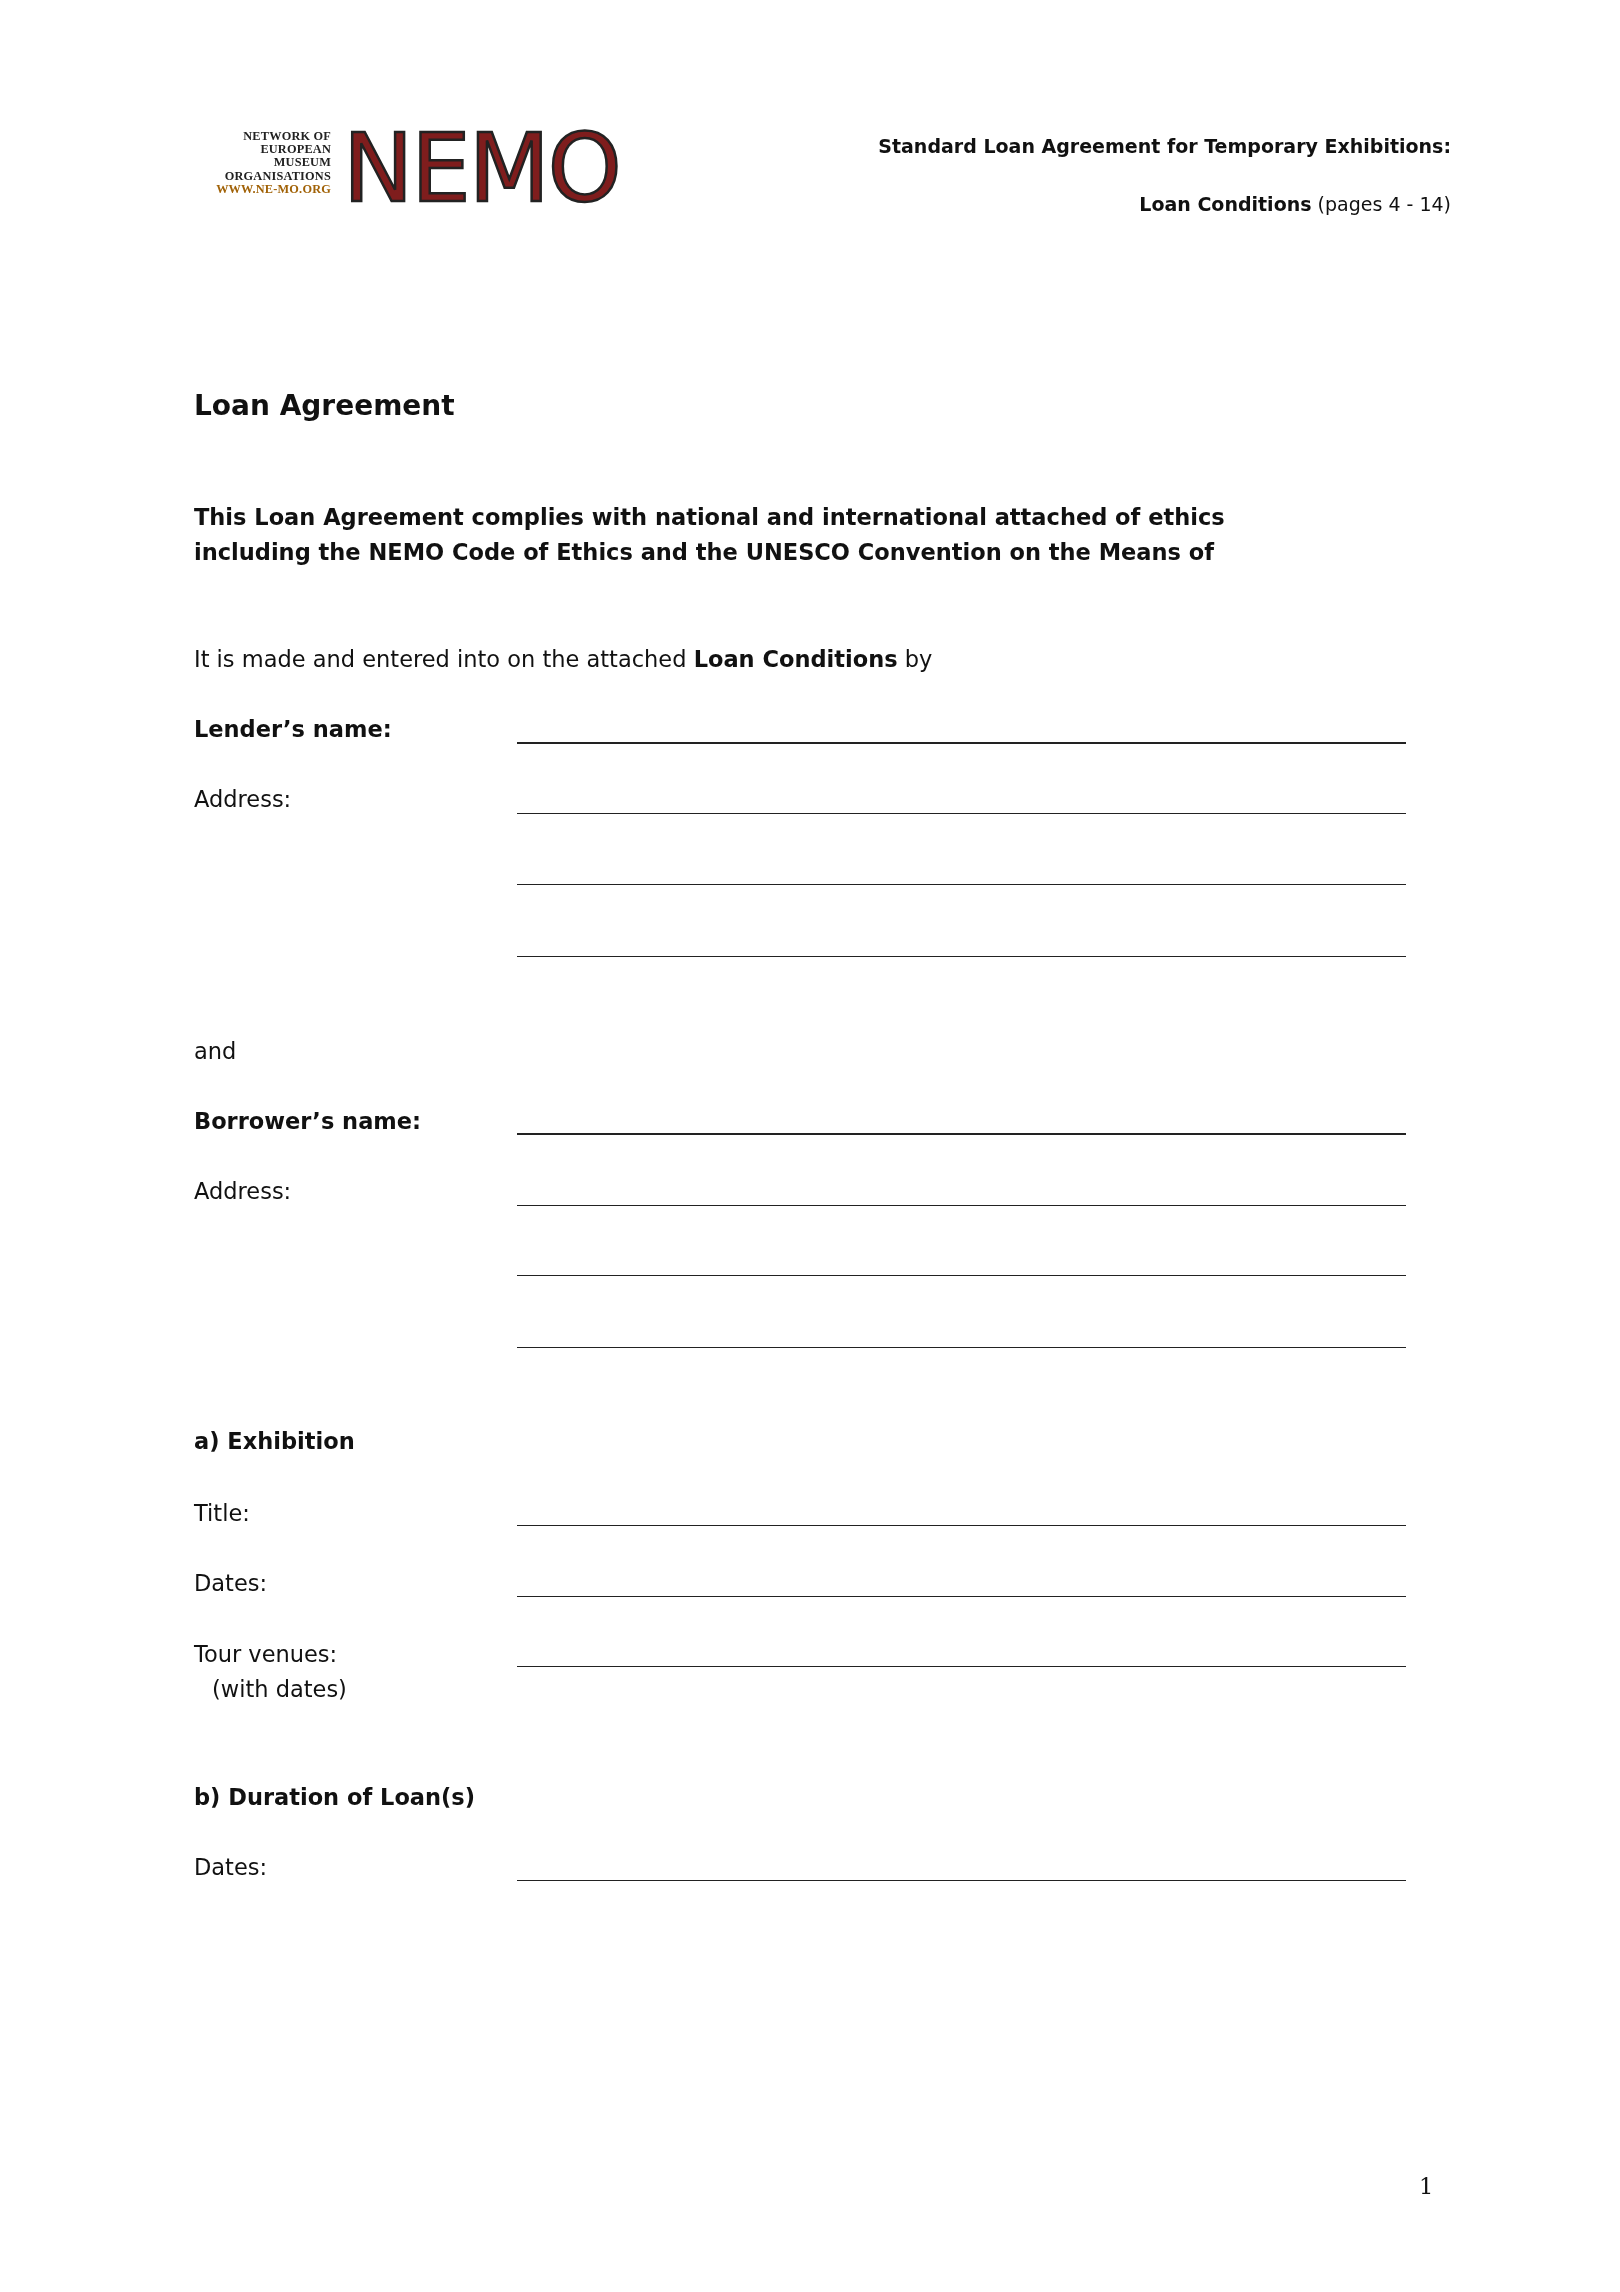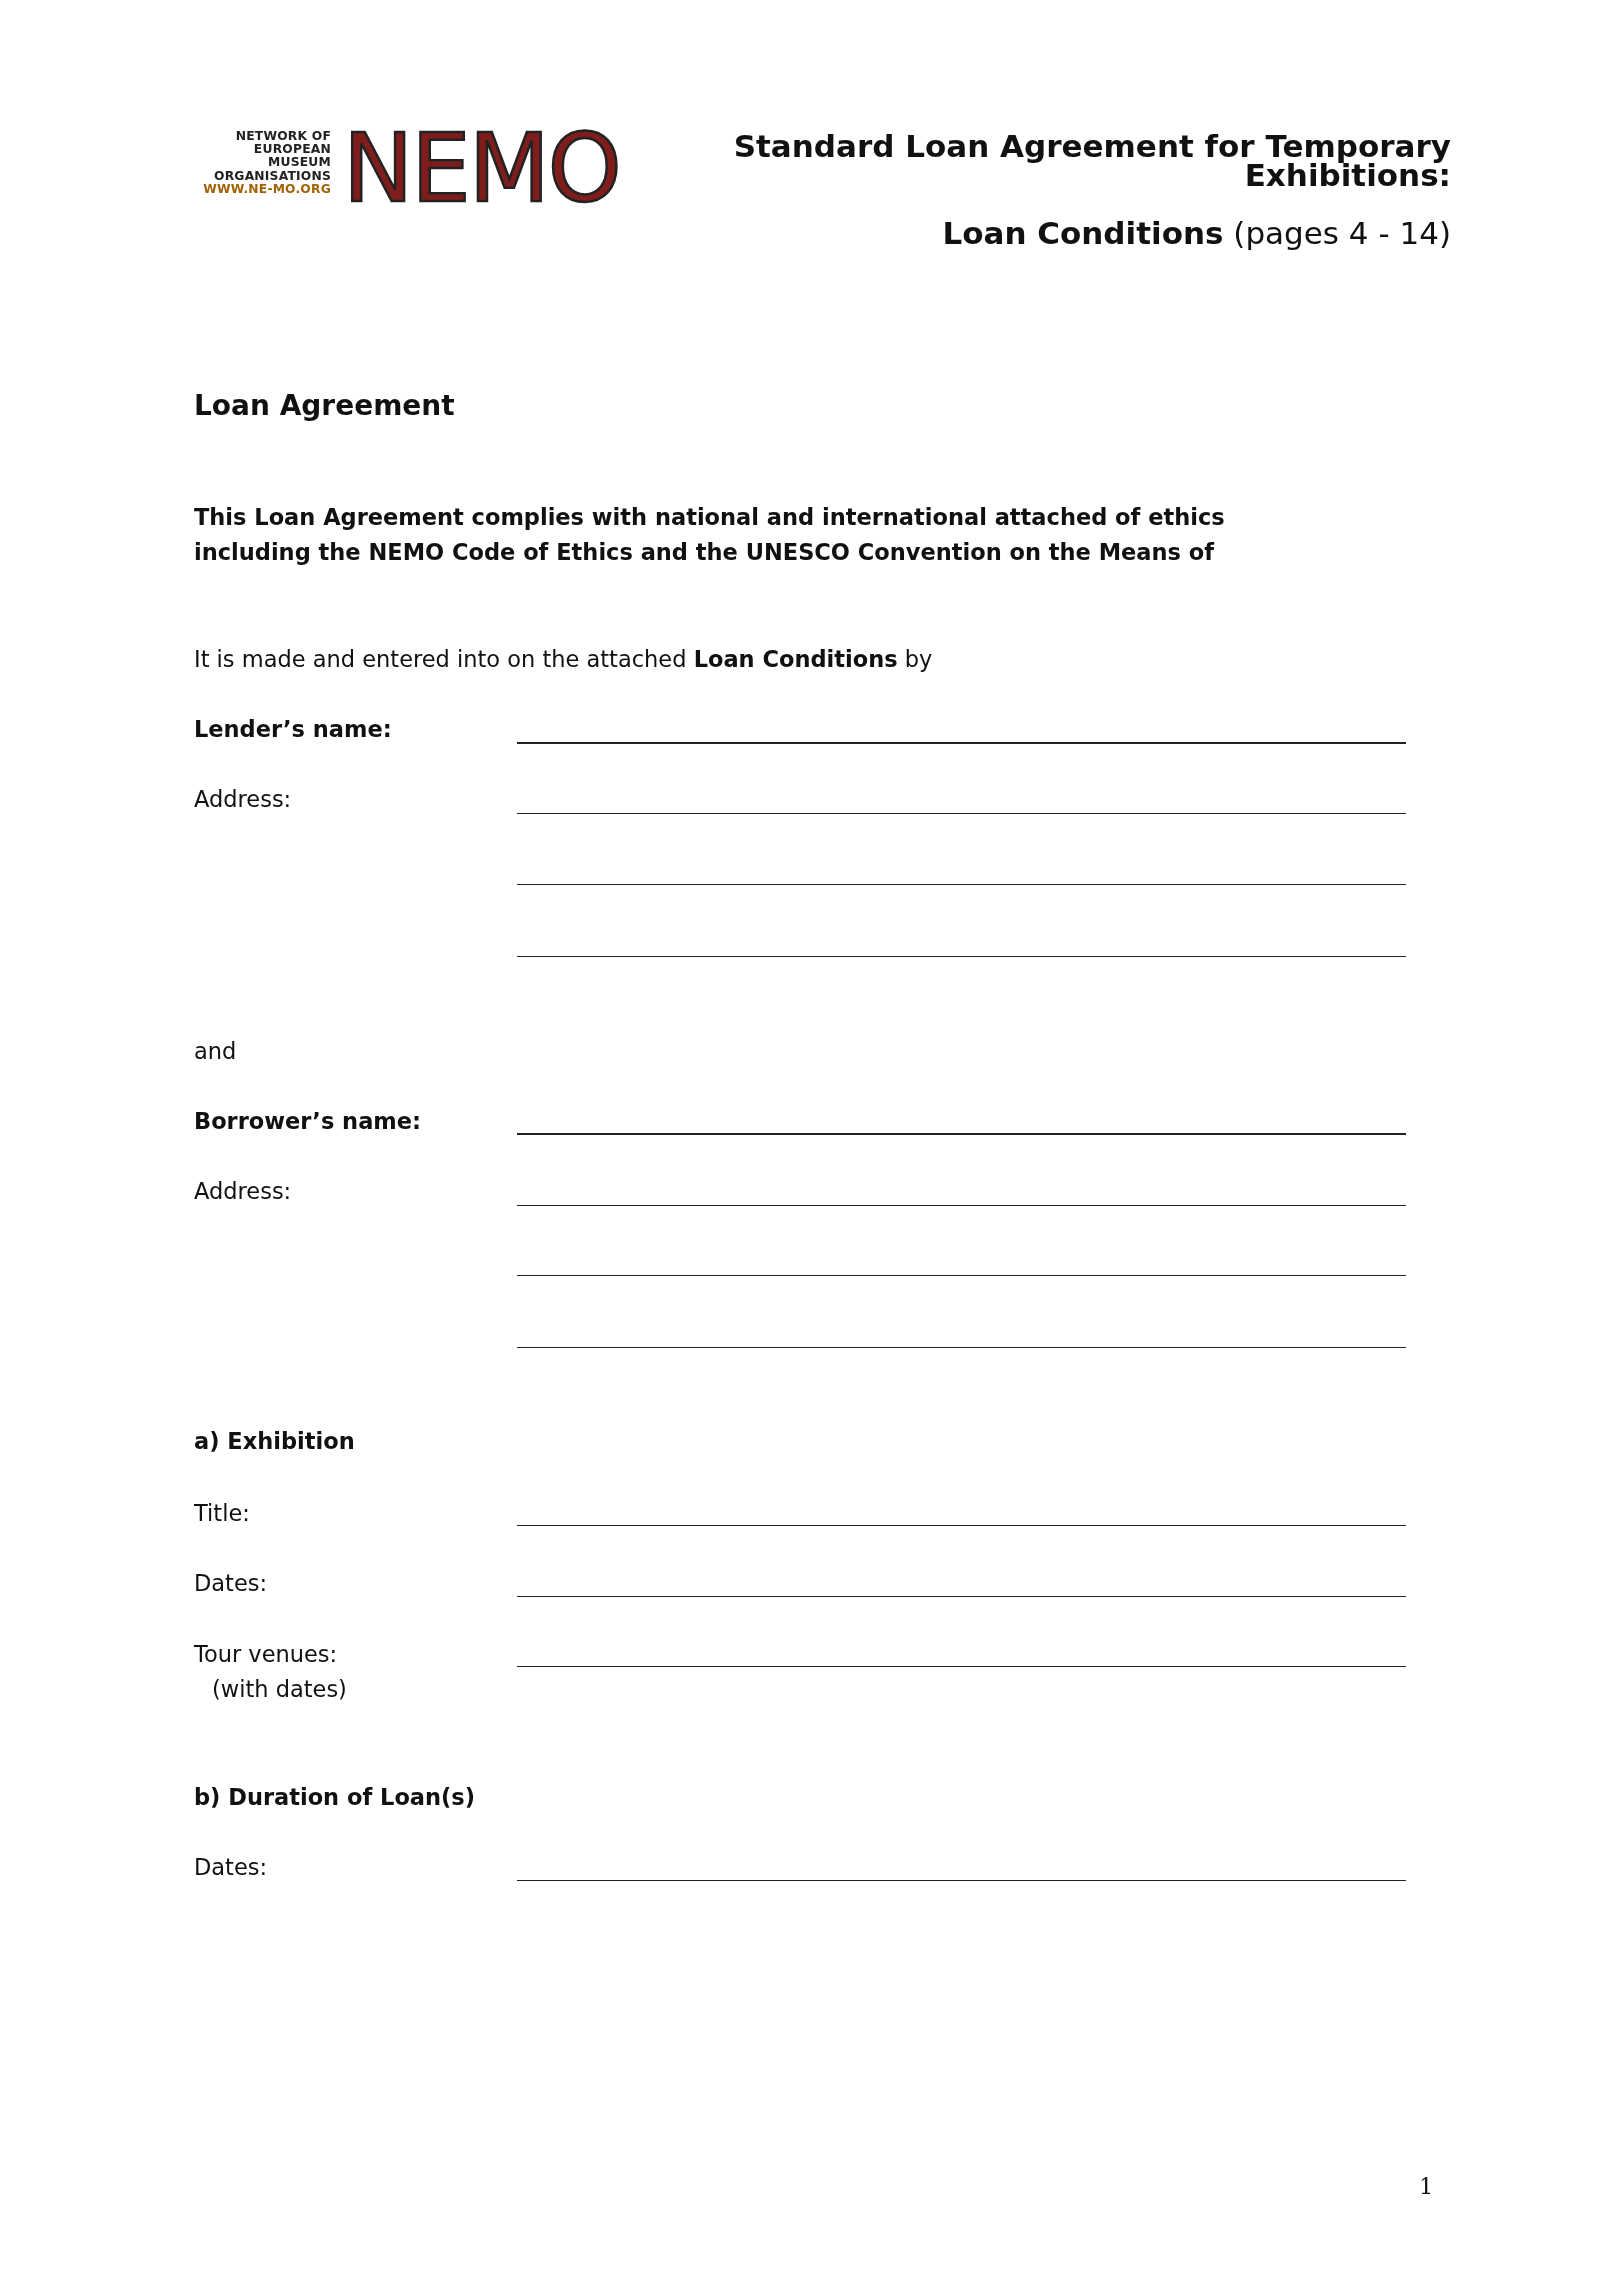--- a/index.html
+++ b/index.html
@@ -4,33 +4,33 @@
 <style>
   html, body { margin: 0; padding: 0; background: #ffffff; }
   body { width: 1620px; height: 2293px; position: relative; overflow: hidden;
          font-family: "DejaVu Sans", sans-serif; color: #111; }
   .abs { position: absolute; }
   .logo-text { font-family: "DejaVu Sans", sans-serif; font-weight: bold; font-size: 12.3px;
                line-height: 13.2px; text-align: right; color: #222; letter-spacing: 0.2px; }
   .logo-url { color: #a16207; }
   .nemo { font-family: "DejaVu Sans", sans-serif; font-size: 94px; line-height: 78px;
           color: #7f1d1d; -webkit-text-stroke: 2.5px #222; letter-spacing: -2px; font-weight: normal; }
-  .hdr { font-size: 31px; text-align: right; line-height: 29px; }
+  .hdr { font-size: 19px; text-align: right; line-height: 29px; }
   .bold { font-weight: bold; }
   .h1 { font-size: 28px; font-weight: bold; }
   .p { font-size: 22.5px; line-height: 35px; }
   .label { font-size: 22.5px; }
   .line { position: absolute; left: 517px; width: 889px; height: 0; border-top: 1.6px solid #222; }
   .line.thick { border-top-width: 2.5px; }
   .pageno { font-family: "DejaVu Serif", serif; font-size: 22.5px; }
 </style>
 </head>
 <body>
 
-<div class="abs logo-text" style="left:176px; top:130px; width:155px;">
+<div class="abs logo-text" style="left:176px; top:130px; width:155px;font-family:Liberation Serif, serif;">
   <div>NETWORK OF</div>
   <div>EUROPEAN</div>
   <div>MUSEUM</div>
   <div>ORGANISATIONS</div>
   <div class="logo-url">WWW.NE-MO.ORG</div>
 </div>
 <div class="abs nemo" style="left:343px; top:130px;">NEMO</div>
 
 <div class="abs hdr" style="right:169px; top:132px; width:882px;">
   <div class="bold">Standard Loan Agreement for Temporary Exhibitions:</div>

